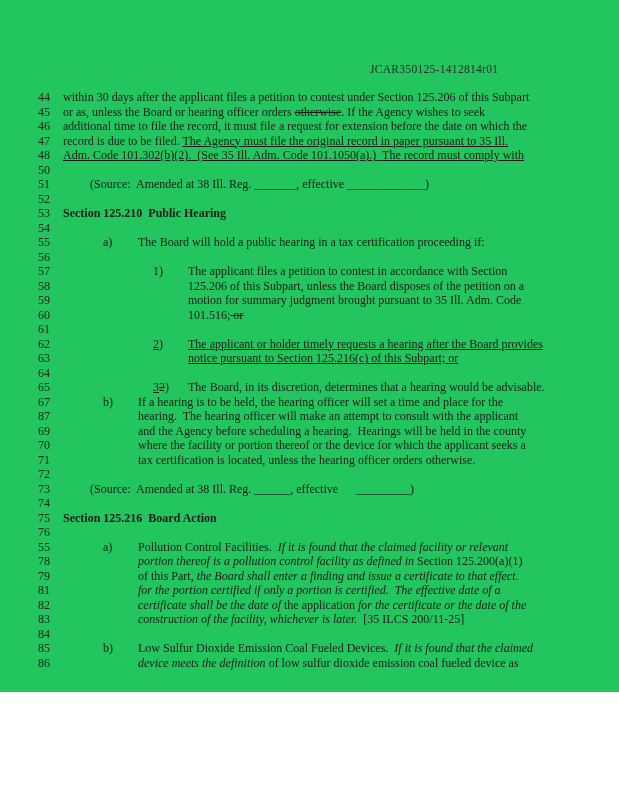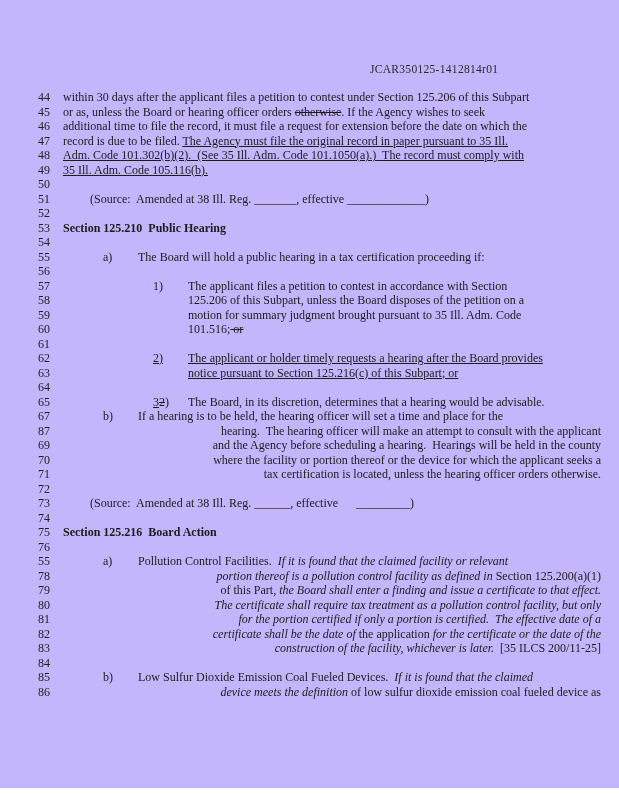--- a/index.html
+++ b/index.html
@@ -4,22 +4,22 @@
 <style>
   html, body {
     margin: 0;
     padding: 0;
     background: #ffffff;
     font-family: "Liberation Serif", "DejaVu Serif", serif;
   }
   .page {
     position: relative;
     width: 619px;
-    height: 788px;
-    background: #c4b5fd;
+    height: 692px;
+    background: #22c55e;
     overflow: hidden;
     color: #1c1c1a;
   }
   .jcar-header {
     position: absolute;
     top: 63px;
     left: 370px;
     font-size: 11.5px;
     letter-spacing: 0.3px;
     color: #2a2a28;
@@ -38,41 +38,40 @@
     white-space: pre;
   }
   .num {
     flex: 0 0 25px;
     color: #23231f;
   }
   .content { flex: 1; white-space: pre; }
   .ind-body .content { padding-left: 0; }
   .ind-src  .content { padding-left: 27px; }
   .ind-l1   .content { padding-left: 40px; }
-  .ind-l1t  .content { padding-left: 75px; text-align: right; }
+  .ind-l1t  .content { padding-left: 75px; }
   .ind-l2   .content { padding-left: 90px; }
   .ind-l2t  .content { padding-left: 125px; }
   .label { display: inline-block; min-width: 35px; white-space: pre; }
   .seg-u  { text-decoration: underline; }
   .seg-st { text-decoration: line-through; }
   .seg-b  { font-weight: bold; }
   .seg-i  { font-style: italic; }
 </style>
 </head>
 <body>
 
 <div class="page">
   <div class="jcar-header">JCAR350125-1412814r01</div>
   <div class="doc-lines" id="doc-lines">
       <div class="line ind-body"><span class="num">44</span><span class="content"><span>within 30 days after the applicant files a petition to contest under Section 125.206 of this Subpart</span></span></div>
       <div class="line ind-body"><span class="num">45</span><span class="content"><span>or as, unless the Board or hearing officer orders </span><span class="seg-st">otherwise</span><span>. If the Agency wishes to seek</span></span></div>
       <div class="line ind-body"><span class="num">46</span><span class="content"><span>additional time to file the record, it must file a request for extension before the date on which the</span></span></div>
       <div class="line ind-body"><span class="num">47</span><span class="content"><span>record is due to be filed. </span><span class="seg-u">The Agency must file the original record in paper pursuant to 35 Ill.</span></span></div>
       <div class="line ind-body"><span class="num">48</span><span class="content"><span class="seg-u">Adm. Code 101.302(b)(2).  (See 35 Ill. Adm. Code 101.1050(a).)  The record must comply with</span></span></div>
-      <div class="line ind-body"><span class="num">49</span><span class="content"><span class="seg-u">35 Ill. Adm. Code 105.116(b).</span></span></div>
       <div class="line ind-body"><span class="num">50</span><span class="content"></span></div>
       <div class="line ind-src"><span class="num">51</span><span class="content"><span>(Source:  Amended at 38 Ill. Reg. _______, effective _____________)</span></span></div>
       <div class="line ind-body"><span class="num">52</span><span class="content"></span></div>
       <div class="line ind-body"><span class="num">53</span><span class="content"><span class="seg-b">Section 125.210  Public Hearing</span></span></div>
       <div class="line ind-body"><span class="num">54</span><span class="content"></span></div>
       <div class="line ind-l1"><span class="num">55</span><span class="content"><span class="label"><span>a)</span></span><span>The Board will hold a public hearing in a tax certification proceeding if:</span></span></div>
       <div class="line ind-body"><span class="num">56</span><span class="content"></span></div>
       <div class="line ind-l2"><span class="num">57</span><span class="content"><span class="label"><span>1)</span></span><span>The applicant files a petition to contest in accordance with Section</span></span></div>
       <div class="line ind-l2t"><span class="num">58</span><span class="content"><span>125.206 of this Subpart, unless the Board disposes of the petition on a</span></span></div>
       <div class="line ind-l2t"><span class="num">59</span><span class="content"><span>motion for summary judgment brought pursuant to 35 Ill. Adm. Code</span></span></div>
@@ -88,21 +87,20 @@
       <div class="line ind-l1t"><span class="num">70</span><span class="content"><span>where the facility or portion thereof or the device for which the applicant seeks a</span></span></div>
       <div class="line ind-l1t"><span class="num">71</span><span class="content"><span>tax certification is located, unless the hearing officer orders otherwise.</span></span></div>
       <div class="line ind-body"><span class="num">72</span><span class="content"></span></div>
       <div class="line ind-src"><span class="num">73</span><span class="content"><span>(Source:  Amended at 38 Ill. Reg. ______, effective      _________)</span></span></div>
       <div class="line ind-body"><span class="num">74</span><span class="content"></span></div>
       <div class="line ind-body"><span class="num">75</span><span class="content"><span class="seg-b">Section 125.216  Board Action</span></span></div>
       <div class="line ind-body"><span class="num">76</span><span class="content"></span></div>
       <div class="line ind-l1"><span class="num">55</span><span class="content"><span class="label"><span>a)</span></span><span>Pollution Control Facilities.  </span><span class="seg-i">If it is found that the claimed facility or relevant</span></span></div>
       <div class="line ind-l1t"><span class="num">78</span><span class="content"><span class="seg-i">portion thereof is a pollution control facility as defined in </span><span>Section 125.200(a)(1)</span></span></div>
       <div class="line ind-l1t"><span class="num">79</span><span class="content"><span>of this Part, </span><span class="seg-i">the Board shall enter a finding and issue a certificate to that effect.</span></span></div>
-      <div class="line ind-l1t"><span class="num">80</span><span class="content"><span class="seg-i">The certificate shall require tax treatment as a pollution control facility, but only</span></span></div>
       <div class="line ind-l1t"><span class="num">81</span><span class="content"><span class="seg-i">for the portion certified if only a portion is certified.  The effective date of a</span></span></div>
       <div class="line ind-l1t"><span class="num">82</span><span class="content"><span class="seg-i">certificate shall be the date of </span><span>the application </span><span class="seg-i">for the certificate or the date of the</span></span></div>
       <div class="line ind-l1t"><span class="num">83</span><span class="content"><span class="seg-i">construction of the facility, whichever is later.</span><span>  [35 ILCS 200/11-25]</span></span></div>
       <div class="line ind-body"><span class="num">84</span><span class="content"></span></div>
       <div class="line ind-l1"><span class="num">85</span><span class="content"><span class="label"><span>b)</span></span><span>Low Sulfur Dioxide Emission Coal Fueled Devices.  </span><span class="seg-i">If it is found that the claimed</span></span></div>
       <div class="line ind-l1t"><span class="num">86</span><span class="content"><span class="seg-i">device meets the definition </span><span>of low sulfur dioxide emission coal fueled device as</span></span></div>
     </div>
 </div>
 
 </body></html>

